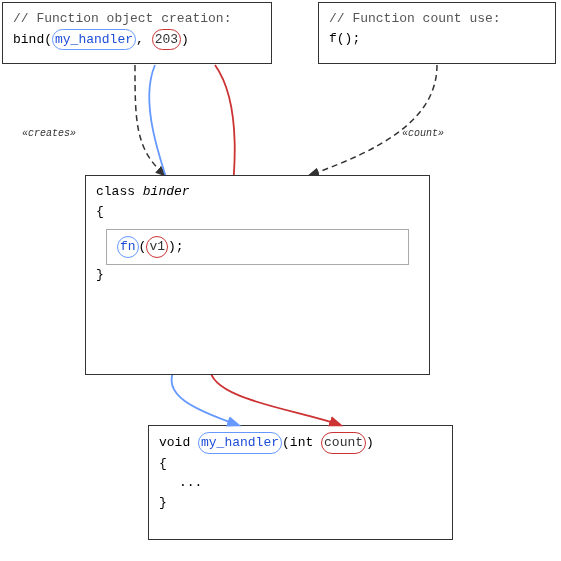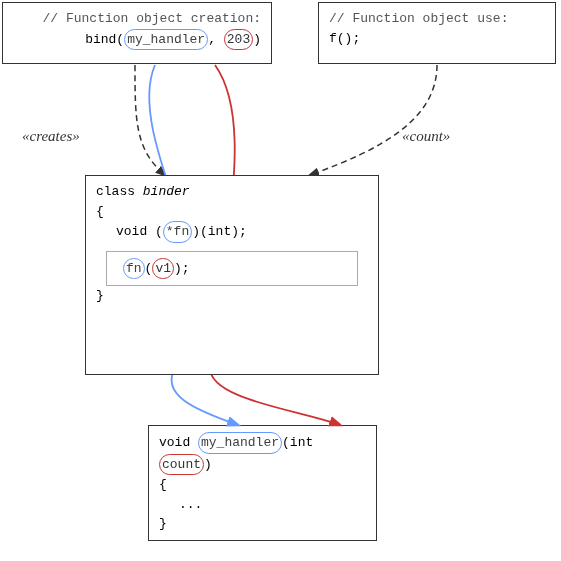--- a/index.html
+++ b/index.html
@@ -24,79 +24,76 @@
     .comment { color: #555; }
 
     
     .hl {
       display: inline-block;
       border-radius: 50px;
       padding: 0 2px;
     }
     .hl-blue {
       border: 1.5px solid #6699ff;
-      color: #404040;
+      color: #1d4ed8;
     }
     .hl-red {
       border: 1.5px solid #cc3333;
       color: #333;
     }
 
     
     svg.arrows {
       position: absolute;
       top: 0; left: 0;
       width: 561px;
       height: 561px;
       pointer-events: none;
     }
 
     
     .arrow-label {
       position: absolute;
-      font-family: Liberation Serif, serif;
-      font-size: 15px;
+      font-family: Liberation Mono, monospace;
+      font-size: 10px;
       color: #333;
       font-style: italic;
     }
   </style>
 </head>
 <body>
 
-<div class="code-box" style="left:2px; top:2px; width:270px; min-height:62px;text-align:right;">
+<div class="code-box" style="left:2px; top:2px; width:270px; min-height:62px;">
   <div class="comment">// Function object creation:</div>
   <div>
     bind(<span class="hl hl-blue">my_handler</span>, <span class="hl hl-red">203</span>)
   </div>
 </div>
 
 <div class="code-box" style="left:318px; top:2px; width:238px; min-height:62px;">
-  <div class="comment">// Function object use:</div>
+  <div class="comment">// Function count use:</div>
   <div>f();</div>
 </div>
 
-<div class="code-box" style="left:85px; top:175px; width:294px; min-height:200px; z-index:2;">
+<div class="code-box" style="left:85px; top:175px; width:345px; min-height:200px; z-index:2;">
   <div>class <span class="italic">binder</span></div>
   <div>{</div>
-  <div style="padding-left:20px;">
-    void (<span class="hl hl-blue">*fn</span>)(int);
-  </div>
   <div style="height:6px;"></div>
 
-  <div class="code-box" style="position:relative; left:10px; margin-top:2px; width:calc(100% - 20px); border:1.5px solid #aaa; background:#fff; padding:6px 16px;">
+  <div class="code-box" style="position:relative; left:10px; margin-top:2px; width:calc(100% - 20px); border:1.5px solid #aaa; background:#fff; padding:6px 10px;">
     <div>
       <span class="hl hl-blue">fn</span>(<span class="hl hl-red">v1</span>);
     </div>
   </div>
   <div>}</div>
 </div>
 
 <div style="position:absolute; left:88px; top:340px; font-family:'Courier New',monospace; font-size:13px;">};</div>
 
-<div class="code-box" style="left:148px; top:425px; width:229px; min-height:115px;">
+<div class="code-box" style="left:148px; top:425px; width:305px; min-height:115px;">
   <div>
     void <span class="hl hl-blue">my_handler</span>(int <span class="hl hl-red">count</span>)
   </div>
   <div>{</div>
   <div style="padding-left:20px;">...</div>
   <div>}</div>
 </div>
 
 <div class="arrow-label" style="left:22px; top:128px;">«creates»</div>
 <div class="arrow-label" style="left:402px; top:128px;">«count»</div>

